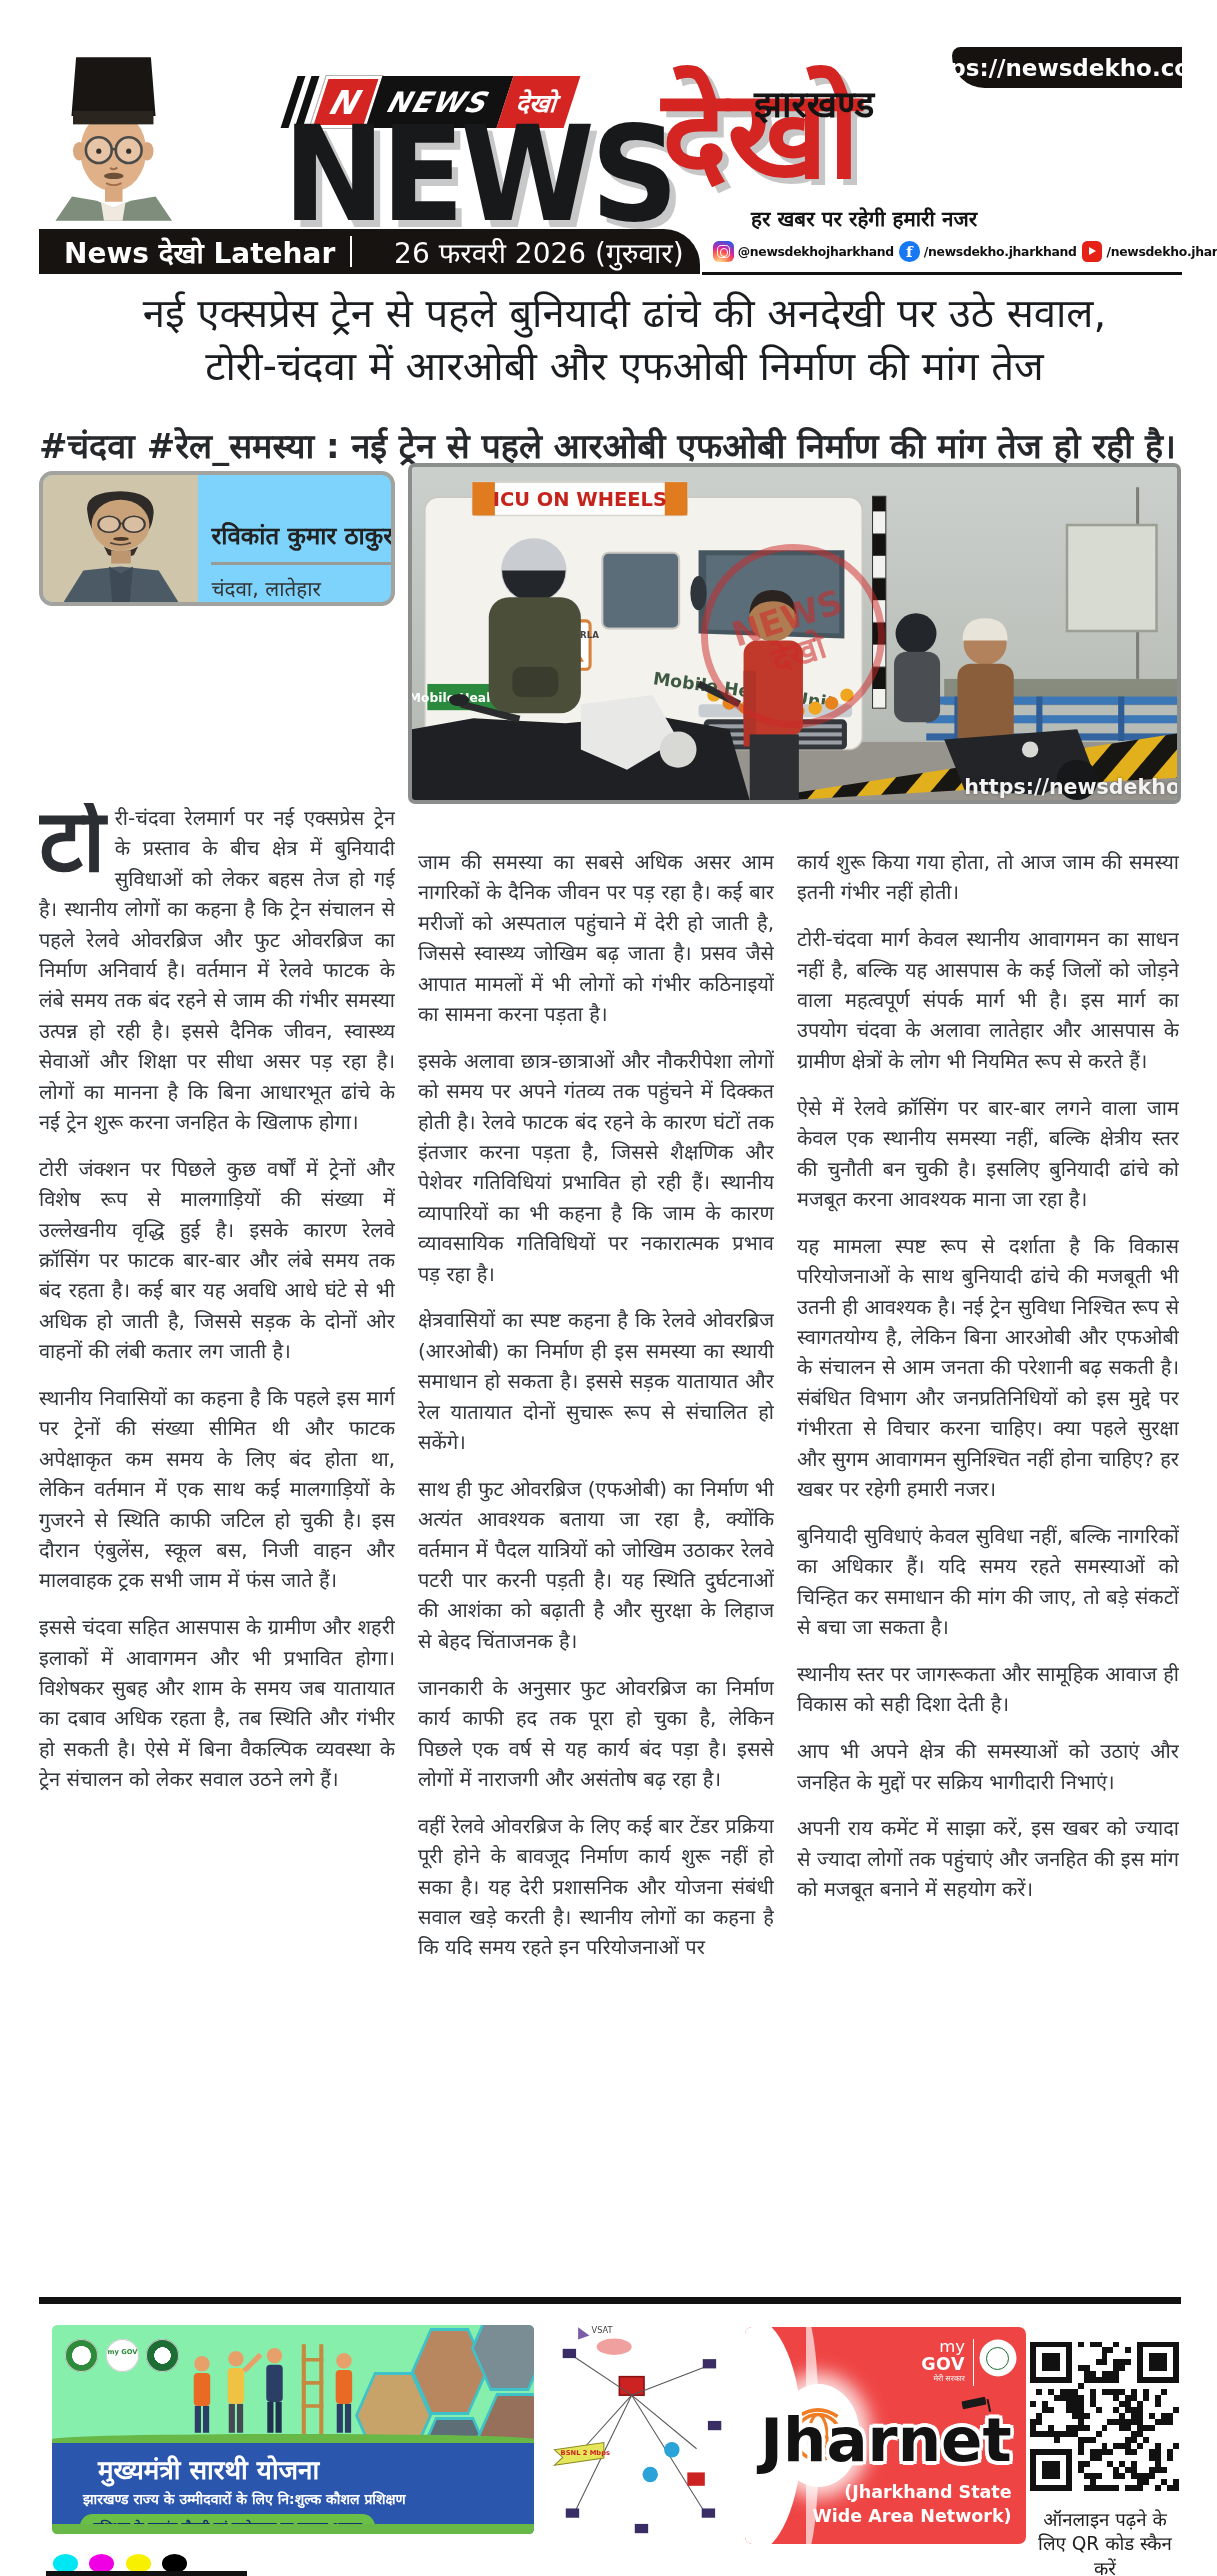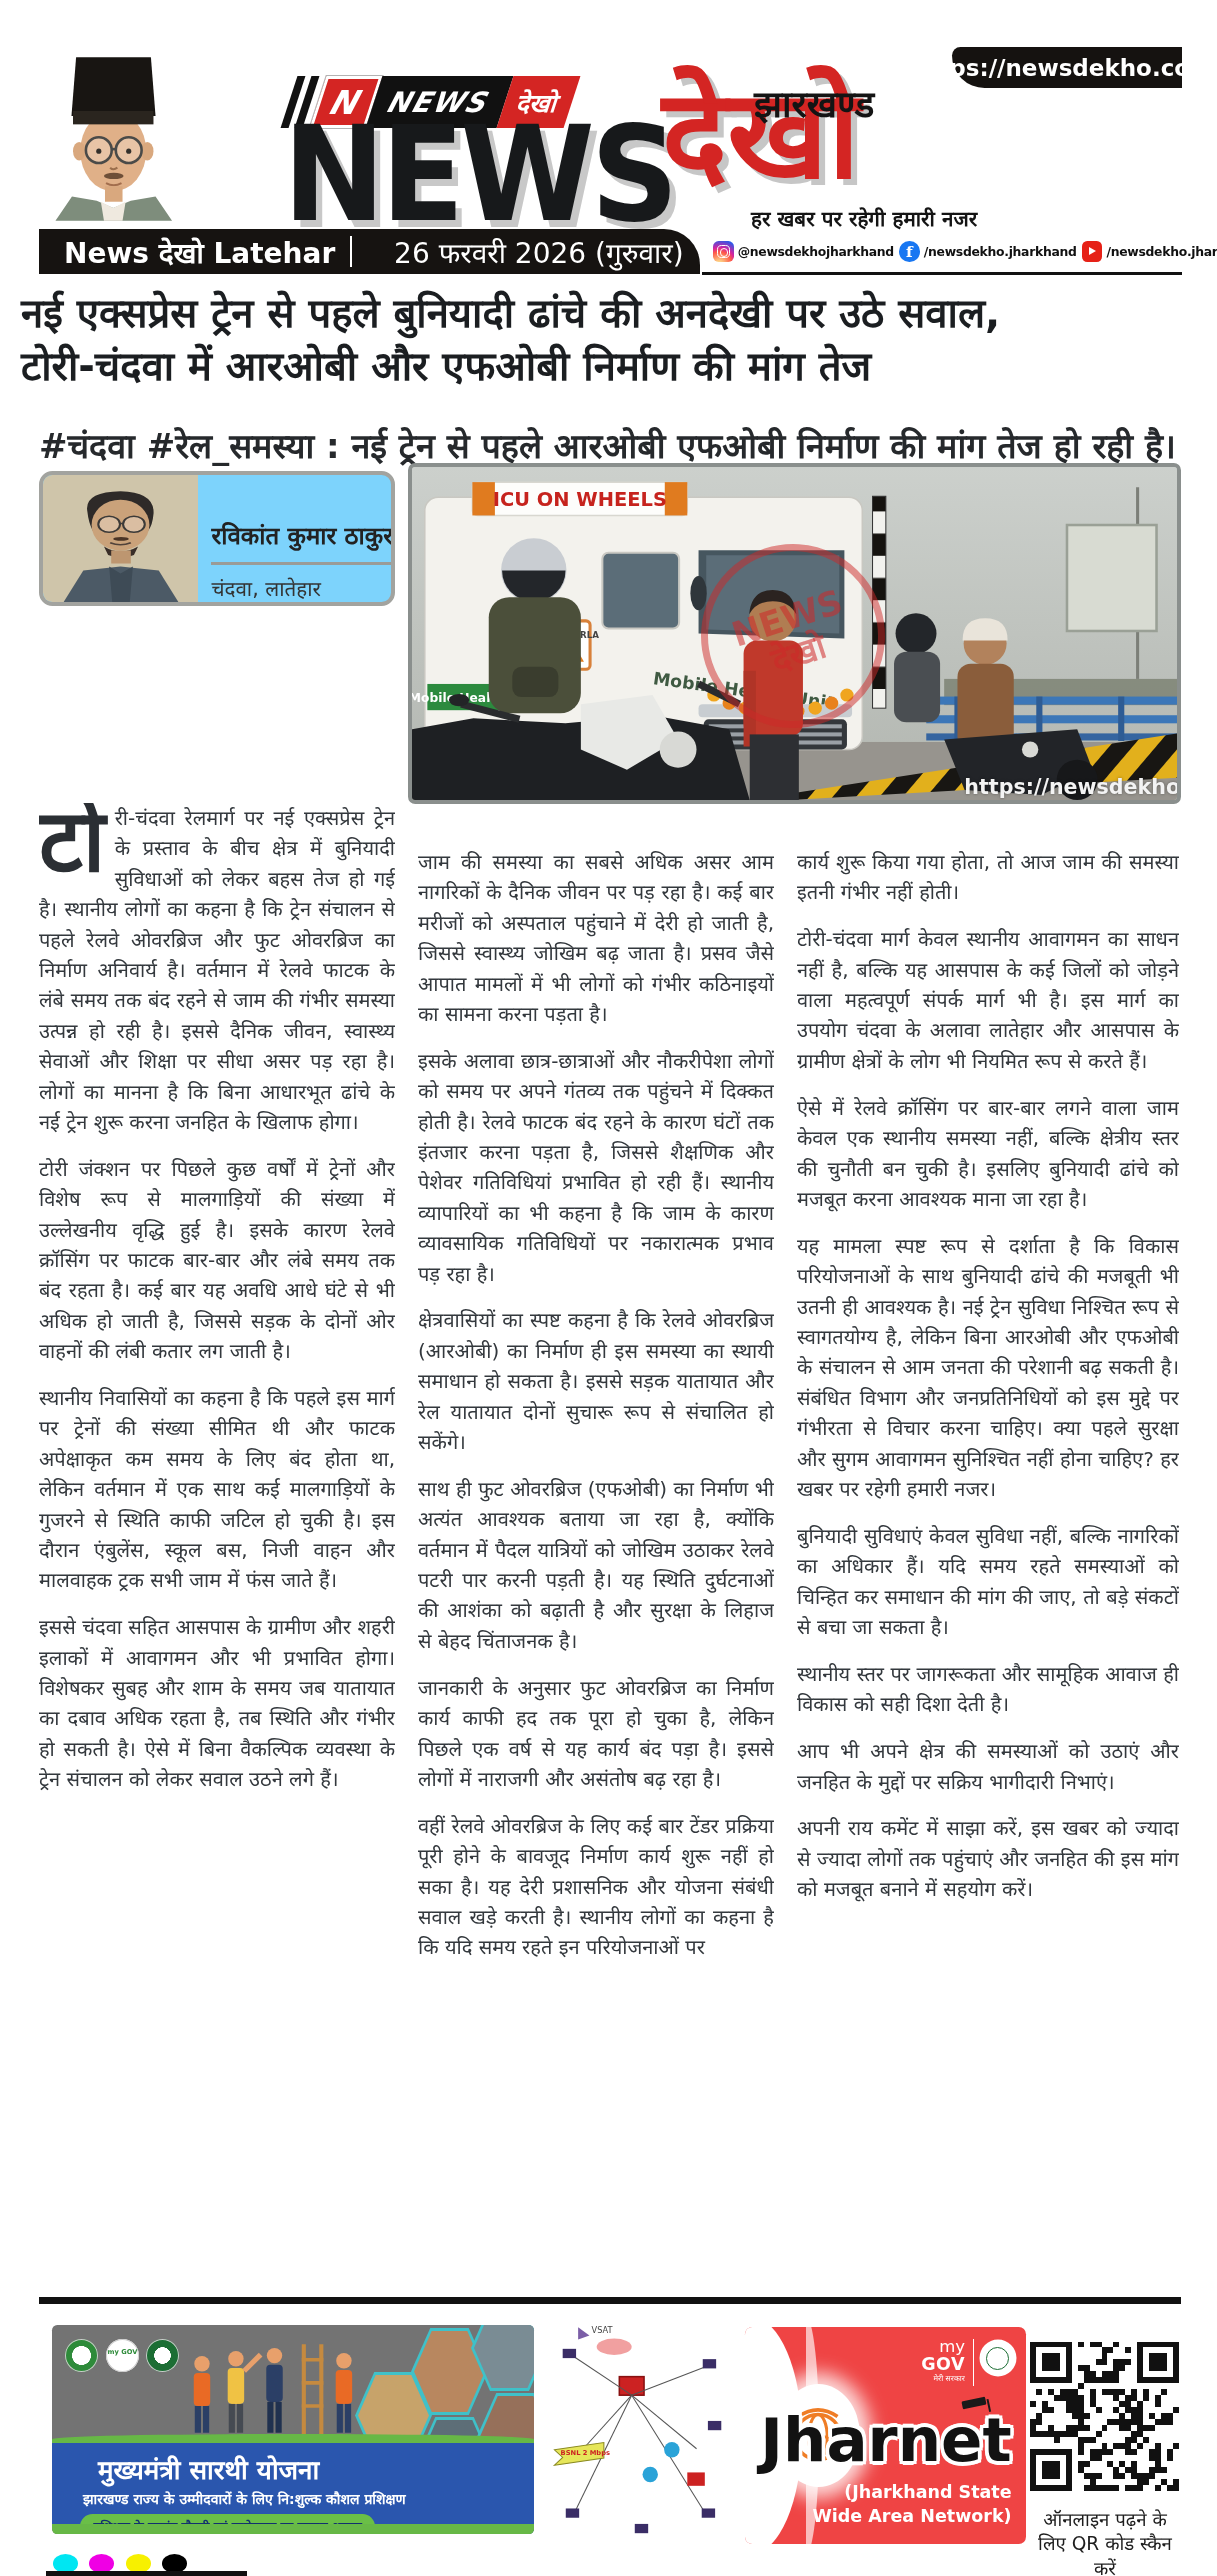--- a/index.html
+++ b/index.html
@@ -47,22 +47,22 @@
         border:1.5px solid #fff;border-radius:50%;}
   .fb{border-radius:50%;background:#1877f2;}
   .fb::before{content:"f";position:absolute;width:100%;text-align:center;top:1px;
         color:#fff;font-weight:900;font-size:15.5px;font-family:"DejaVu Serif",serif;}
   .yt{border-radius:5.2px;background:#e62117;}
   .yt::before{content:"";position:absolute;left:7.7px;top:5.7px;border-left:7.2px solid #fff;
         border-top:4.6px solid transparent;border-bottom:4.6px solid transparent;}
   .soc-line{position:absolute;left:702px;top:272px;width:480px;height:3.1px;background:#111;}
 
   
-  .headline{position:absolute;left:21px;top:287px;width:1143px;font-size:40px;line-height:1.33;
-        font-weight:700;color:#1b1e21;}
+  .headline{position:absolute;left:53px;top:287px;width:1143px;font-size:40px;line-height:1.33;
+        font-weight:400;color:#1b1e21;text-align:center;}
   .subheadline{position:absolute;left:39px;top:422px;width:1143px;font-size:34px;font-weight:800;color:#26292c;}
 
   
   .author-card{position:absolute;left:39px;top:471px;width:356px;height:135px;background:#7dd3fc;
         border:4.1px solid #a2a39f;border-radius:13.4px;box-sizing:border-box;display:flex;overflow:hidden;align-items:flex-end;}
   .author-photo{width:155px;height:100%;flex:0 0 auto;}
   .author-meta{padding:31px 5.2px 0 13.4px;}
   .author-name{font-size:24px;font-weight:800;color:#222;line-height:1.25;}
   .author-line{width:201px;height:2.6px;background:#9a9b97;margin:11.4px 0 9.3px;}
   .author-loc{font-size:20.6px;color:#333;}
@@ -84,21 +84,21 @@
   .c1{left:39px;top:803px;height:1491px;}
   .c2{left:418px;top:847px;height:1445px;}
   .c3{left:797px;top:847px;width:382px;height:1445px;}
   .dropcap{float:left;font-size:87px;line-height:.78;font-weight:700;color:#2b2f34;
         padding:5.2px 9.3px 0 0;}
 
   
   .rule{position:absolute;left:39px;top:2297px;width:1142px;height:6.7px;background:#111;}
 
   .saarthi{position:absolute;left:52px;top:2325px;width:482px;height:209px;border-radius:5.2px;
-        overflow:hidden;background:#737373;}
+        overflow:hidden;background:#86efac;}
   .lg{position:absolute;top:14.4px;width:33px;height:33px;border-radius:50%;background:#fff;
         box-shadow:0 0 0 1px #ccc inset;}
   .l1{left:13.4px;background:radial-gradient(circle,#fff 40%,#2e8b3a 41%);}
   .l2{left:54px;}
   .l2::before{content:"my GOV";position:absolute;width:100%;text-align:center;top:8.3px;
         font-size:6.7px;font-weight:900;color:#2e8b3a;}
   .l3{left:94px;background:radial-gradient(circle,#fff 35%,#1c6e34 36%);}
   .workers{position:absolute;left:132px;top:9.3px;width:181px;height:108px;}
   .hexes{position:absolute;right:0;top:0;width:206px;height:209px;}
   .hex{position:absolute;width:77px;height:87px;clip-path:polygon(25% 0,75% 0,100% 50%,75% 100%,25% 100%,0 50%);

